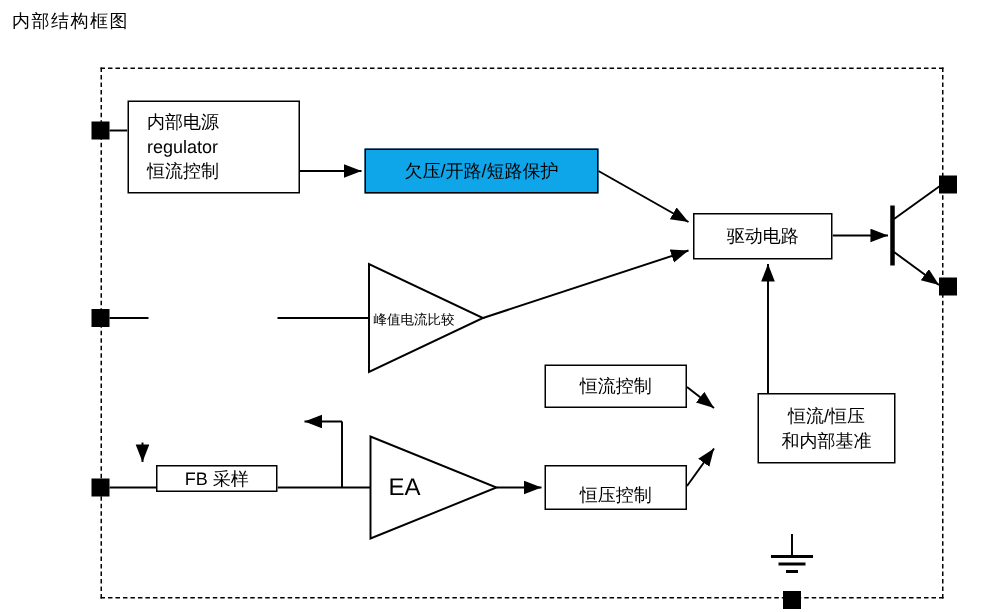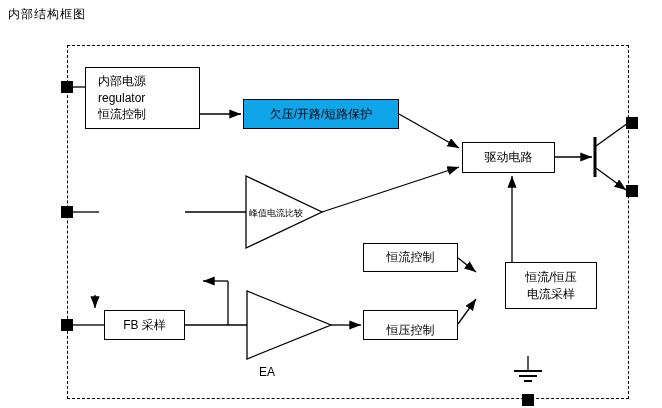--- a/index.html
+++ b/index.html
@@ -7,21 +7,21 @@
   .stage{position:relative;width:662px;height:408px;background:#fff;overflow:hidden;}
   .title{position:absolute;left:8px;top:6px;font-size:12px;font-weight:normal;letter-spacing:1px;}
   .frame{position:absolute;left:67px;top:45px;width:562px;height:354px;border:1.5px dashed #000;box-sizing:border-box;}
   svg.overlay{position:absolute;left:0;top:0;}
   .box{position:absolute;border:1px solid #000;background:#fff;font-size:12px;line-height:1.4;
        display:flex;flex-direction:column;align-items:center;justify-content:center;
        text-align:center;box-sizing:border-box;}
   .box.left-align{align-items:flex-start;text-align:left;padding-left:7px;}
   .tri-label{position:absolute;color:#000;white-space:nowrap;}
   .tri-label.small{font-size:9px;}
-  .tri-label.med{font-size:12px;margin-top:48px;}
+  .tri-label.med{font-size:16px;}
 </style>
 </head>
 <body>
 
 <div class="stage">
 
   <div class="title">内部结构框图</div>
 
   <div class="frame"></div>
 
@@ -92,33 +92,33 @@
   <div class="box" style="left: 243px; top: 99px; width: 156px; height: 30px; background-color: #0ea5e9;">
     <span>欠压/开路/短路保护</span>
   </div>
 
   <div class="box" style="left:462px;top:142px;width:93px;height:31px;">
     <span>驱动电路</span>
   </div>
 
 
 
-  <div class="box" style="left:104px;top:310px;width:81px;height:30px;">
+  <div class="box" style="left:104px;top:310px;width:81px;height:18px;">
     <span>FB 采样</span>
   </div>
 
   <div class="box" style="left:363px;top:243px;width:95px;height:29px;">
     <span>恒流控制</span>
   </div>
 
   <div class="box" style="left:363px;top:310px;width:95px;height:30px;justify-content:flex-end;">
     <span>恒压控制</span>
   </div>
 
   <div class="box" style="left:478px;top:262px;width:92px;height:47px;margin-left:27px;">
     <span>恒流/恒压</span>
-    <span>电流采样</span>
+    <span>和内部基准</span>
   </div>
 
   <div class="tri-label small" style="left:249px;top:207px;">峰值电流比较</div>
   <div class="tri-label med" style="left:259px;top:317px;">EA</div>
 
 </div>
 
 </body></html>

